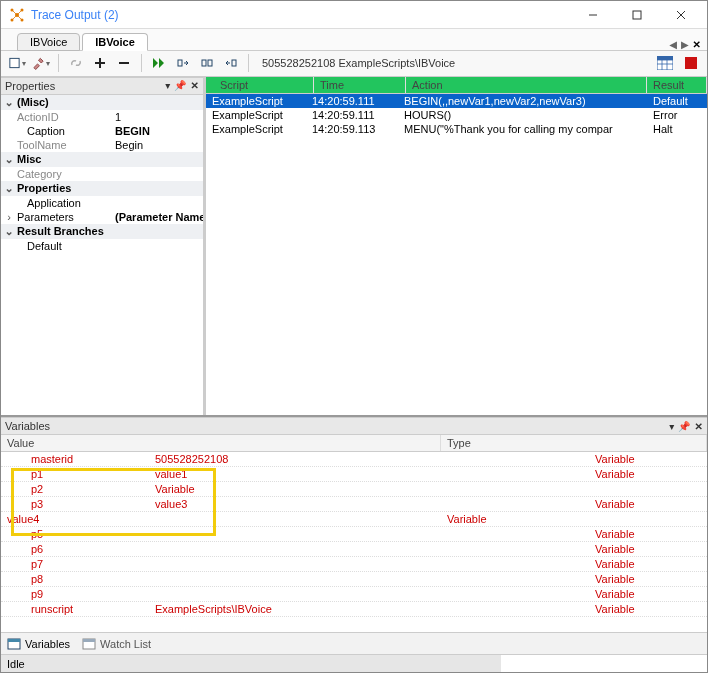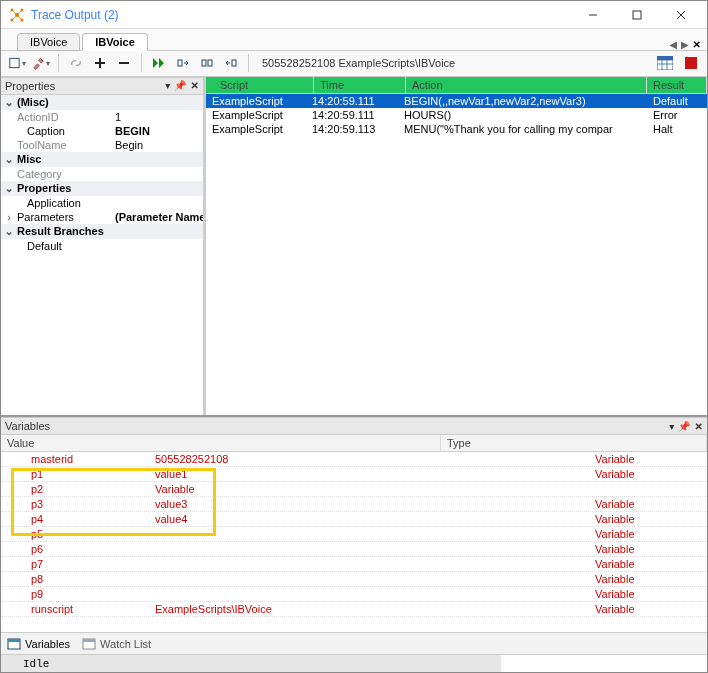--- a/index.html
+++ b/index.html
@@ -98,21 +98,21 @@
   
   .bottom-tabs {
     display:flex; align-items:center; height:22px;
     background:#f2f2f2; border-top:1px solid #ccc; padding:0 6px; gap:12px;
   }
   .btab { display:flex; align-items:center; gap:4px; font-size:11px; color:#555; }
   .btab.active { color:#000; }
   .bicon { width:14px; height:14px; }
   
   .status { display:flex; align-items:center; height:18px; border-top:1px solid #ccc; font-size:11px; }
-  .status .cell { padding:0 22px; background:#e6e6e6; height:100%; display:flex; align-items:center;font-family:Liberation Mono, monospace; }
+  .status .cell { padding:0 6px; background:#e6e6e6; height:100%; display:flex; align-items:center; }
   .status .cell.idle { width:500px; }
 </style>
 </head>
 <body>
 
 <div class="titlebar">
   <span class="title-icon">
     <svg viewBox="0 0 16 16">
         <circle cx="8" cy="8" r="2" fill="#e07a00"></circle>
         <circle cx="3" cy="3" r="1.5" fill="#e07a00"></circle>
@@ -349,21 +349,20 @@
       <div class="vrow">
         <div class="vd vc-name">p2</div>
         <div class="vd vc-type">Variable</div>
       </div>
       <div class="vrow">
         <div class="vd vc-name">p3</div>
         <div class="vd vc-val">value3</div>
         <div class="vd vc-type">Variable</div>
       </div>
       <div class="vrow">
-        <div class="vd vc-name">p4</div>
         <div class="vd vc-val">value4</div>
         <div class="vd vc-type">Variable</div>
       </div>
       <div class="vrow">
         <div class="vd vc-name">p5</div>
         <div class="vd vc-val"></div>
         <div class="vd vc-type">Variable</div>
       </div>
       <div class="vrow">
         <div class="vd vc-name">p6</div>

